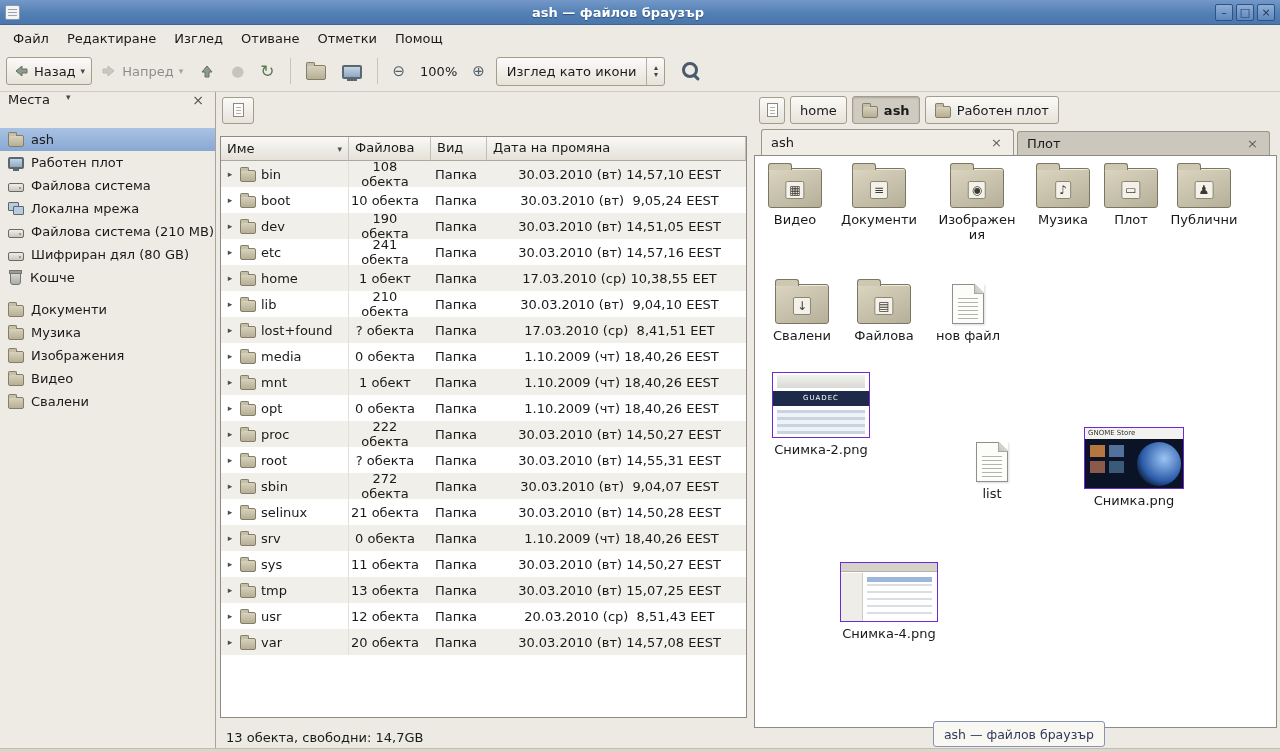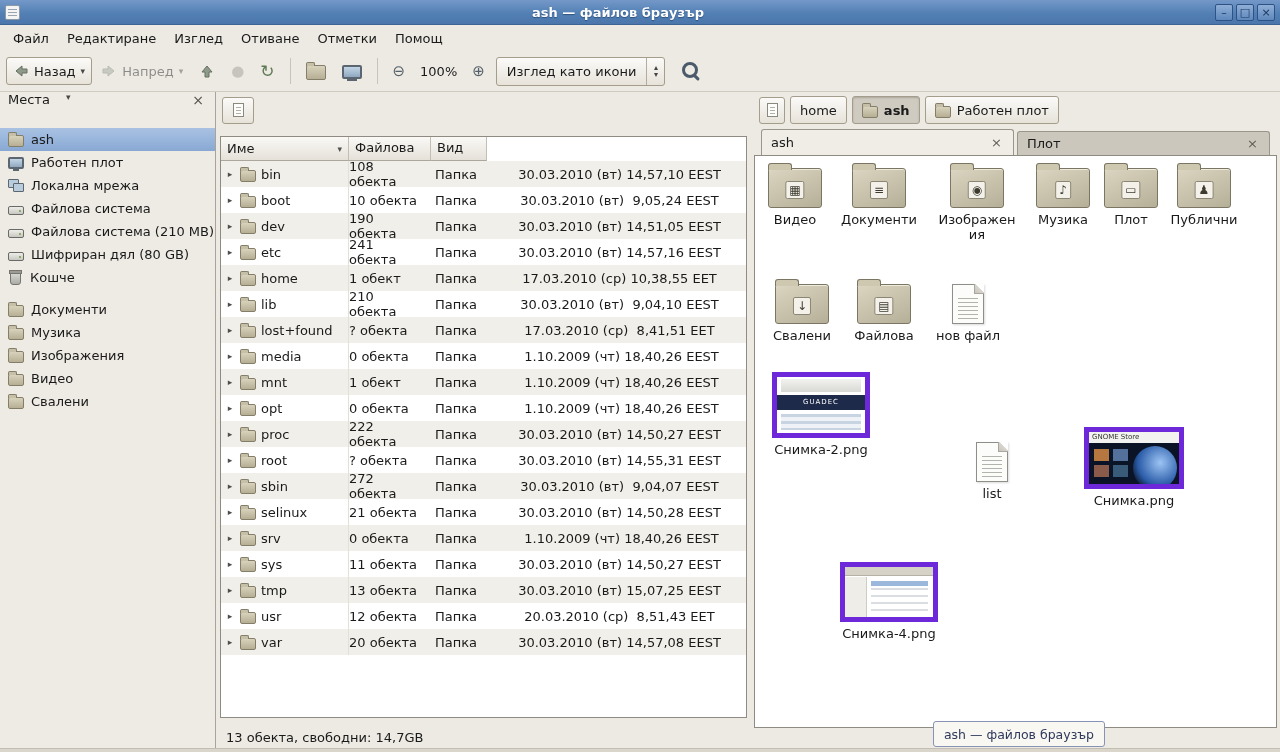--- a/index.html
+++ b/index.html
@@ -98,21 +98,21 @@
            background:linear-gradient(#FAF9F6,#E5E1D9); padding:0 6px; }
   .h-name { width:128px; display:flex; align-items:center; }
   .h-name .sort { margin-left:auto; font-size:9px; color:#50504A; }
   .h-size { width:82px; } .h-type { width:56px; } .h-date { flex:1; }
   .trow { display:flex; align-items:center; height:26px; flex:none; }
   .trow.alt { background:#F1EFE9; }
   .cell { display:block; }
   .c-name { width:128px; display:flex; align-items:center; gap:5px; height:100%;
             padding-left:4px; border-right:1px solid #E3E0D8; }
   .expander { font-size:9px; color:#4F4F49; width:10px; text-align:center; }
-  .c-size { width:82px; text-align:left; padding-right:10px; }
+  .c-size { width:82px; text-align:center; padding-right:10px; }
   .c-type { width:56px; padding-left:4px; }
   .c-date { flex:1; padding-left:6px; white-space:pre;text-align:center; }
   .statusbar { height:22px; display:flex; align-items:center; padding:0 9px; }
 
   .rightpane { position:absolute; left:751px; top:92px; right:0; bottom:4px;
                display:flex; flex-direction:column; }
   .pathbar { height:36px; display:flex; align-items:center; gap:5px; padding:0 8px; }
   .pbtn { display:flex; align-items:center; gap:6px; height:28px; padding:0 9px;
           border:1px solid #A59D8C; border-radius:3px; background:linear-gradient(#FBFAF8,#E7E3DA); }
   .pbtn.active { background:#CFCBC0; box-shadow:inset 0 1px 2px rgba(0,0,0,.18); font-weight:bold; }
@@ -143,21 +143,21 @@
            border-left:1px solid #A8A69E; border-bottom:1px solid #A8A69E; }
   .pfile::after { content:''; position:absolute; left:5px; right:5px; top:13px; height:21px;
            background:repeating-linear-gradient(to bottom,#B2B4AC 0 1px,transparent 1px 4px); }
 
   .fi-video{left:-2px;top:12px} .fi-docs{left:82px;top:12px} .fi-pics{left:180px;top:12px}
   .fi-music{left:266px;top:12px} .fi-desktop{left:334px;top:12px} .fi-public{left:407px;top:12px}
   .fi-downloads{left:5px;top:128px} .fi-templates{left:87px;top:128px} .fi-newfile{left:171px;top:128px}
   .fi-snimka2{left:15px;top:216px;width:102px} .fi-list{left:195px;top:286px}
   .fi-snimka{left:327px;top:271px;width:104px} .fi-snimka1{left:83px;top:406px;width:102px}
 
-  .thumb { border:5px solid #6d28d9; background:#fff; position:relative; overflow:hidden; }
+  .thumb { border:1px solid #6d28d9; background:#fff; position:relative; overflow:hidden; }
   .t-s2 { width:98px; height:66px; }
   .t-s2 .hdr { position:absolute; top:2px; left:4px; right:4px; height:13px;
                background:linear-gradient(#F2F2F0,#D8D8D4); }
   .t-s2 .band { position:absolute; top:18px; left:0; right:0; height:15px; background:#1E2A4A;
                color:#fff; font-size:7px; line-height:15px; text-align:center; letter-spacing:1px; }
   .t-s2 .body { position:absolute; top:37px; left:4px; right:4px; bottom:3px;
                background:repeating-linear-gradient(to bottom,#C9D4E2 0 3px,#EFF2F6 3px 7px); }
   .t-sk { width:100px; height:62px; background:#0A1426; }
   .t-sk .top { position:absolute; top:0; left:0; right:0; height:11px; background:#F2F2F0;
                font-size:7px; line-height:11px; color:#333; padding-left:3px; text-align:left; }
@@ -262,26 +262,26 @@
   </div>
   <div class="side-item sel">
     <span class="mfolder"></span>
     <span class="lbl">ash</span>
   </div>
   <div class="side-item">
     <span class="micon-screen"></span>
     <span class="lbl">Работен плот</span>
   </div>
   <div class="side-item">
+    <span class="micon-drive"></span>
+    <span class="lbl">Файлова система</span>
+  </div>
+  <div class="side-item">
     <span class="micon-net"></span>
     <span class="lbl">Локална мрежа</span>
-  </div>
-  <div class="side-item">
-    <span class="micon-drive"></span>
-    <span class="lbl">Файлова система</span>
   </div>
   <div class="side-item">
     <span class="micon-drive"></span>
     <span class="lbl">Файлова система (210 MB)</span>
   </div>
   <div class="side-item">
     <span class="micon-drive"></span>
     <span class="lbl">Шифриран дял (80 GB)</span>
   </div>
   <div class="side-item">
@@ -318,20 +318,21 @@
     </span>
   </div>
   <div class="listbox">
     <div class="lheader">
       <span class="hcell h-name">
         <span>Име</span>
         <span class="sort">▾</span>
       </span>
       <span class="hcell h-size">Файлова</span>
       <span class="hcell h-type">Вид</span>
+      <span class="hcell h-date">Дата на промяна</span>
     </div>
     <div style="flex:1;overflow:hidden">
         <div class="trow alt">
           <span class="cell c-name">
             <span class="expander">▸</span>
             <span class="mfolder"></span>
             <span class="nm">bin</span>
           </span>
           <span class="cell c-size">108 обекта</span>
           <span class="cell c-type">Папка</span>

